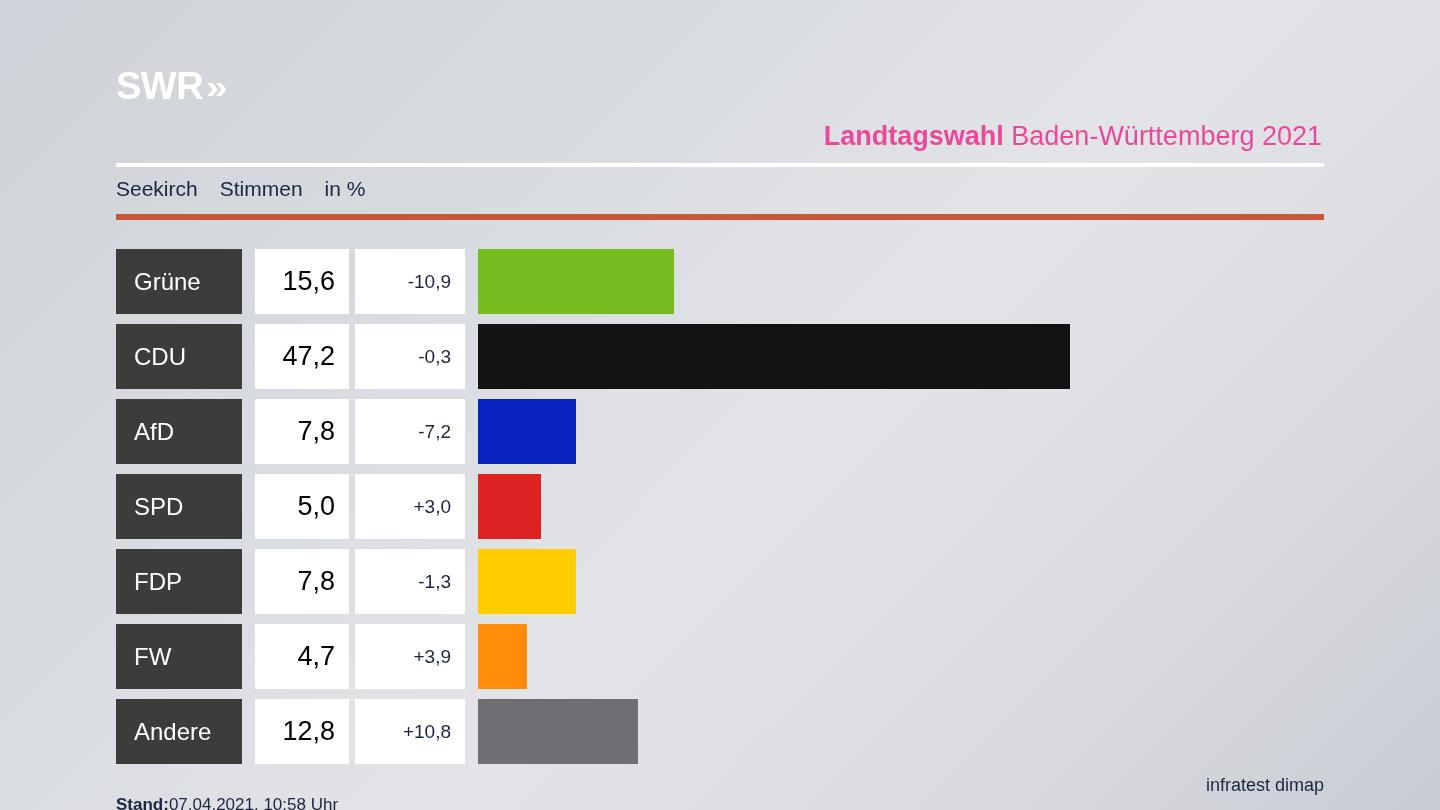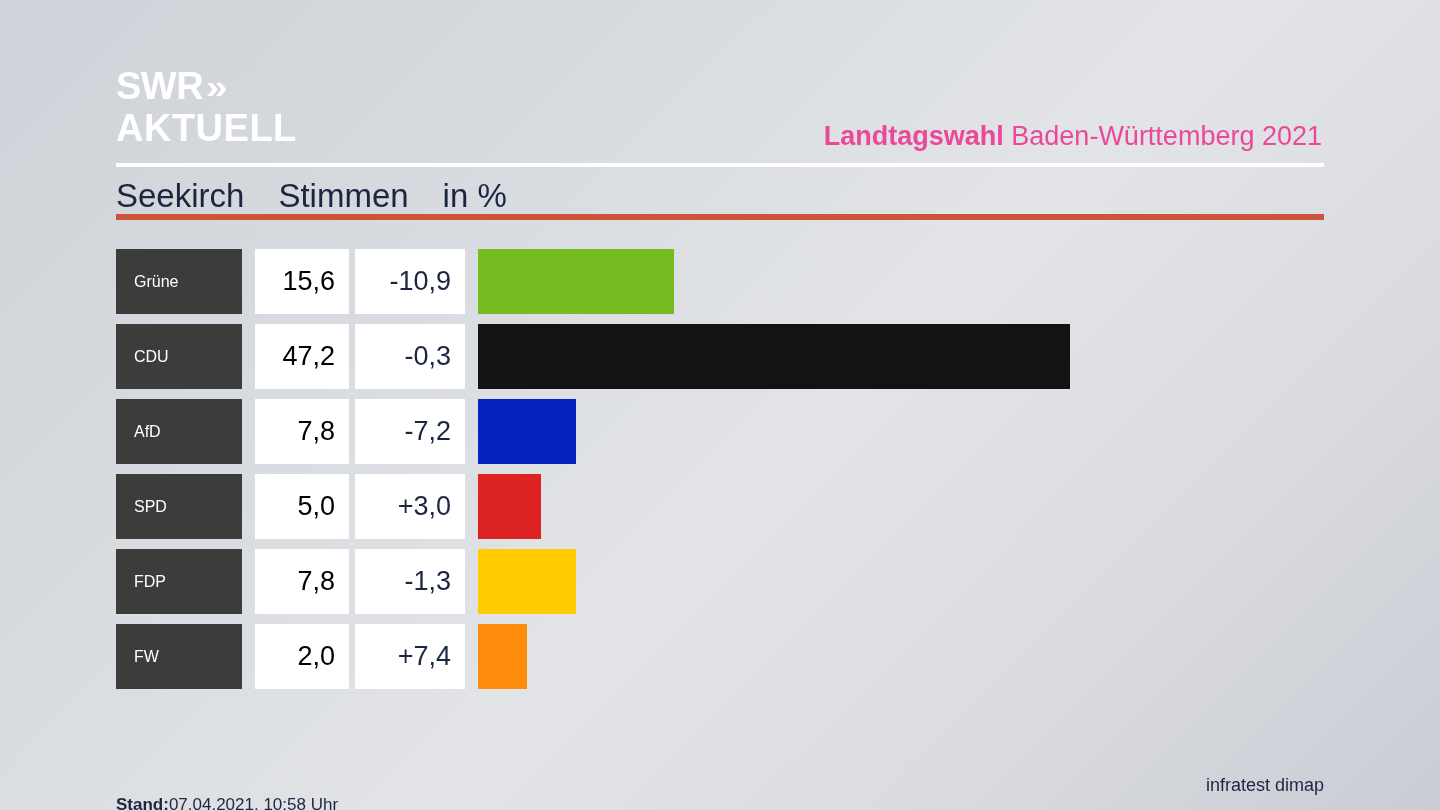--- a/index.html
+++ b/index.html
@@ -69,24 +69,24 @@
     top: 130px;
     width: 1208px;
     height: 4px;
     background: #ffffff;
   }
 
   .subhead {
     position: absolute;
     left: 116px;
     top: 144px;
-    font-size: 33px;
-    color: #1b2640;
-    display: flex;
-    gap: 34px;
+    font-size: 21px;
+    color: #1b2640;
+    display: flex;
+    gap: 22px;
     white-space: nowrap;
     align-items: center;
   }
 
   .rule-orange {
     position: absolute;
     left: 116px;
     top: 181px;
     width: 1208px;
     height: 6px;
@@ -106,21 +106,21 @@
     margin-bottom: 10px;
   }
   .cell-party {
     position: absolute;
     left: 0;
     top: 0;
     width: 126px;
     height: 65px;
     background: #3c3c3b;
     color: #ffffff;
-    font-size: 16px;
+    font-size: 24px;
     display: flex;
     align-items: center;
     padding-left: 18px;
     box-sizing: border-box;
   }
   .cell-value {
     position: absolute;
     left: 139px;
     top: 0;
     width: 94px;
@@ -135,21 +135,21 @@
     box-sizing: border-box;
   }
   .cell-change {
     position: absolute;
     left: 239px;
     top: 0;
     width: 110px;
     height: 65px;
     background: #ffffff;
     color: #1b2640;
-    font-size: 27px;
+    font-size: 19px;
     display: flex;
     align-items: center;
     justify-content: flex-end;
     padding-right: 14px;
     box-sizing: border-box;
   }
   .bar-track {
     position: absolute;
     left: 362px;
     top: 0;
@@ -197,21 +197,20 @@
 </head>
 <body>
 
 <div class="stage">
 
   <div class="logo">
     <div class="logo-row">
       <span>SWR</span>
       <span class="chev">»</span>
     </div>
-    <div class="logo-sub">AKTUELL</div>
   </div>
 
   <div class="title">
     <b>Landtagswahl</b><span> Baden-Württemberg 2021</span>
   </div>
 
   <div class="rule-white"></div>
 
   <div class="subhead">
     <span>Seekirch</span>
@@ -257,24 +256,32 @@
       <div class="row">
         <div class="cell-party">FDP</div>
         <div class="cell-value">7,8</div>
         <div class="cell-change">-1,3</div>
         <div class="bar-track">
           <div class="bar" style="width: 97.76px; background: rgb(255, 204, 0);"></div>
         </div>
       </div>
       <div class="row">
         <div class="cell-party">FW</div>
-        <div class="cell-value">2,0</div>
-        <div class="cell-change">+7,4</div>
+        <div class="cell-value">4,7</div>
+        <div class="cell-change">+3,9</div>
         <div class="bar-track">
           <div class="bar" style="width: 48.88px; background: rgb(255, 140, 10);"></div>
+        </div>
+      </div>
+      <div class="row">
+        <div class="cell-party">Andere</div>
+        <div class="cell-value">12,8</div>
+        <div class="cell-change">+10,8</div>
+        <div class="bar-track">
+          <div class="bar" style="width: 160.427px; background: rgb(110, 112, 115);"></div>
         </div>
       </div>
     </div>
 
   <div class="stand">
     <b>Stand:</b><span>07.04.2021, 10:58 Uhr</span>
   </div>
 
   <div class="credits">
     <span>infratest dimap</span>

